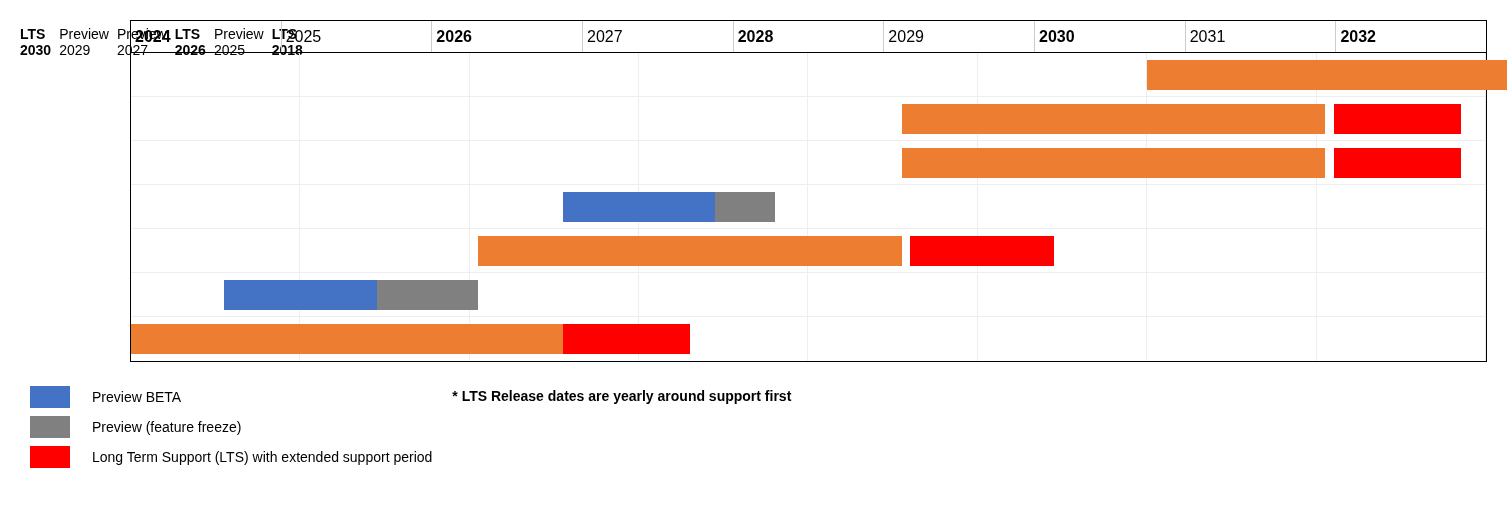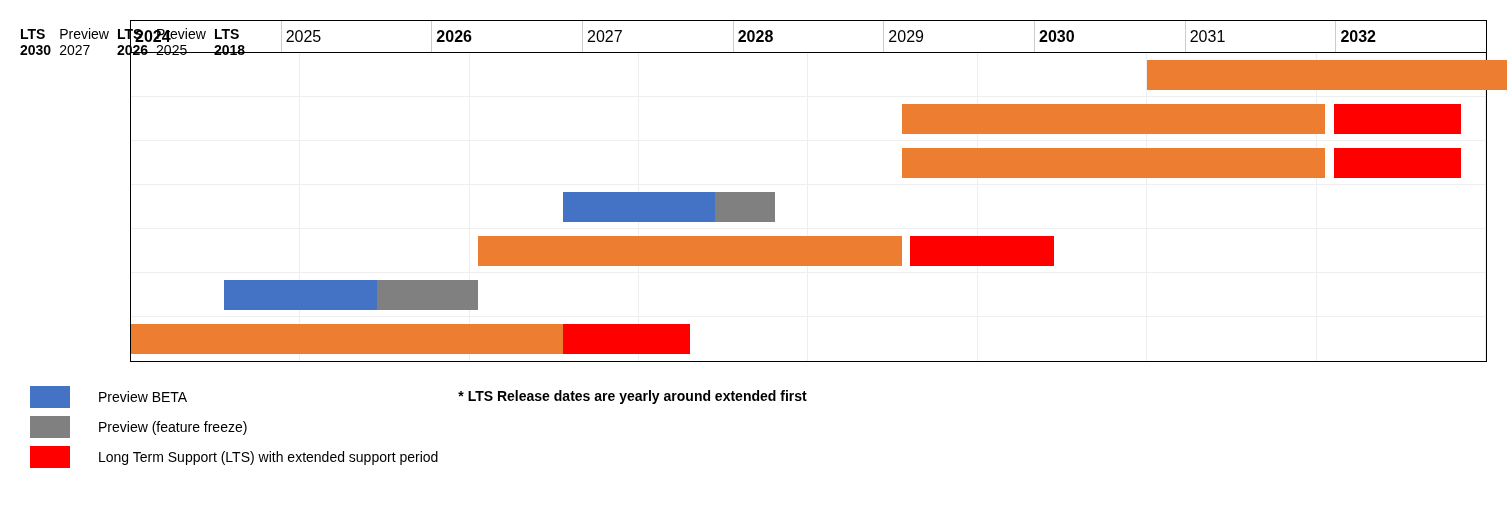--- a/index.html
+++ b/index.html
@@ -133,21 +133,21 @@
     .legend-right {
       display: flex;
       align-items: flex-start;
       padding-top: 2px;
       padding-left: 20px;
     }
 
     .legend-item {
       display: flex;
       align-items: center;
-      gap: 28px;
+      gap: 22px;
     }
 
     .legend-swatch {
       width: 40px;
       height: 22px;
       flex-shrink: 0;
     }
 
     .legend-text {
       font-size: 14px;
@@ -161,20 +161,21 @@
     }
   </style>
 </head>
 <body>
 
 <div class="chart-container">
   <div class="row-labels">
     <div class="label-spacer"></div>
 
   <div class="row-label bold">LTS  2030</div>
+      <div class="row-label">Preview  2029</div>
       <div class="row-label">Preview  2027</div>
       <div class="row-label bold">LTS  2026</div>
       <div class="row-label">Preview  2025</div>
       <div class="row-label bold">LTS  2018</div>
     </div>
   <div class="gantt-area">
     <div class="year-axis">
 
     <div class="year-tick bold">2024</div>
         <div class="year-tick">2025</div>
@@ -233,15 +234,15 @@
       <div class="legend-item">
         <div class="legend-swatch" style="background-color: rgb(128, 128, 128);"></div>
         <span class="legend-text">Preview (feature freeze)</span>
       </div>
       <div class="legend-item">
         <div class="legend-swatch" style="background-color: rgb(255, 0, 0);"></div>
         <span class="legend-text">Long Term Support (LTS) with extended support period</span>
       </div>
     </div>
   <div class="legend-right">
-    <span class="legend-note">* LTS Release dates are yearly around extended first</span>
+    <span class="legend-note">* LTS Release dates are yearly around support first</span>
   </div>
 </div>
 
 </body></html>

